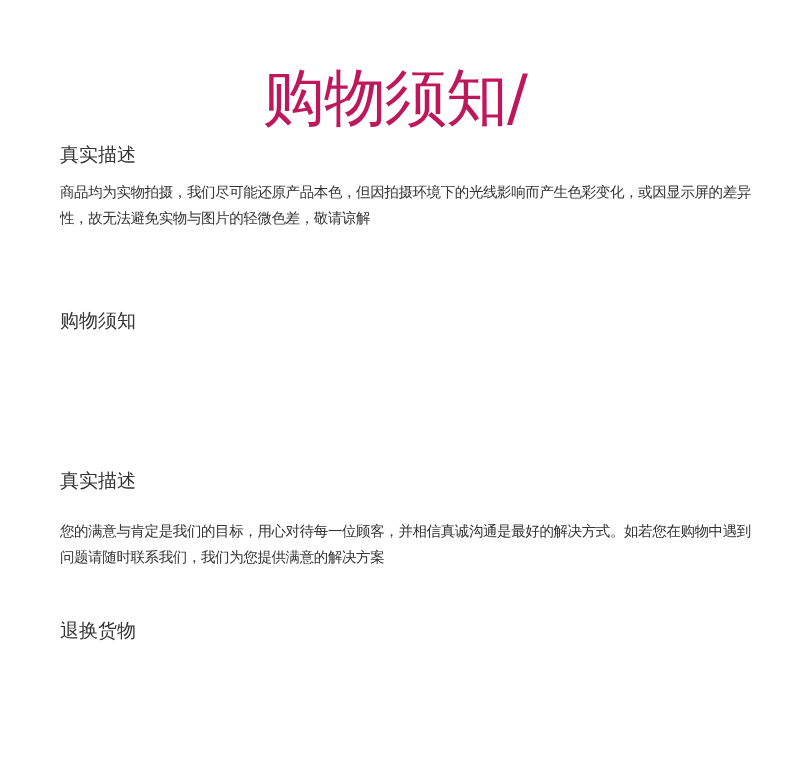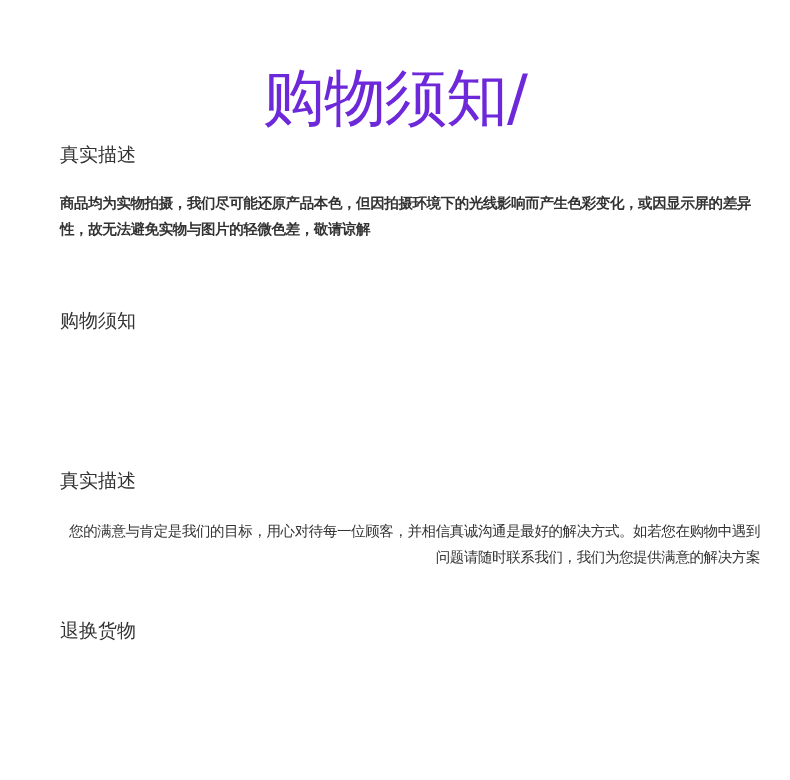--- a/index.html
+++ b/index.html
@@ -16,21 +16,21 @@
       color: #333333;
     }
     .title {
       position: absolute;
       left: 0;
       top: 14px;
       width: 790px;
       text-align: center;
       font-size: 62px;
       line-height: 84px;
-      color: #6d28d9;
+      color: #be185d;
       letter-spacing: -1px;
       font-weight: normal;
     }
     .section {
       position: absolute;
       left: 60px;
       width: 700px;
     }
     .section-heading {
       font-size: 19px;
@@ -43,25 +43,25 @@
       font-size: 14.5px;
       line-height: 26px;
       color: #333333;
       margin: 0;
       letter-spacing: -0.4px;
     }
     .warn {
       color: #d0454e;
     }
     #s1 { top: 141px; }
-    #s1 .section-body { margin-top: 23px; font-weight: bold; }
+    #s1 .section-body { margin-top: 12px; }
     #s2 { top: 307px; }
     #s2 .section-body { margin-top: 25px; }
     #s3 { top: 467px; }
-    #s3 .section-body { margin-top: 25px; text-align: right; }
+    #s3 .section-body { margin-top: 25px; }
     #s4 { top: 617px; }
     #s4 .section-body { margin-top: 25px; }
   </style>
 </head>
 <body>
 
 <h1 class="title">购物须知/</h1>
 
 <div class="section" id="s1">
   <h2 class="section-heading">真实描述</h2>

